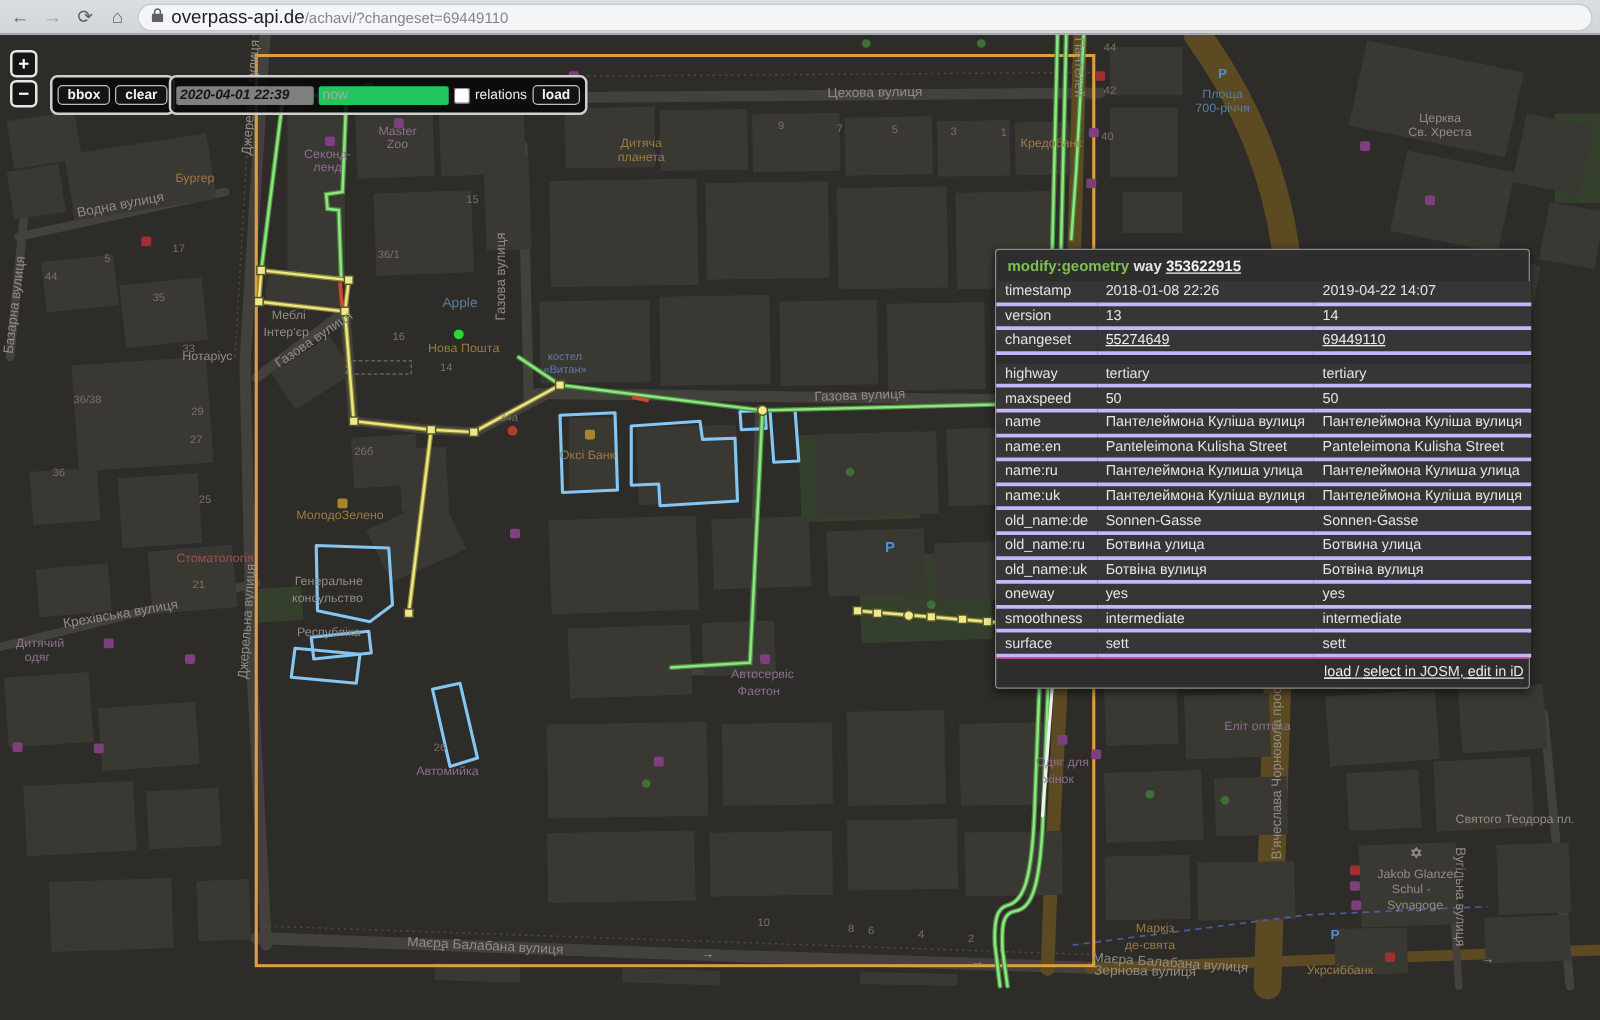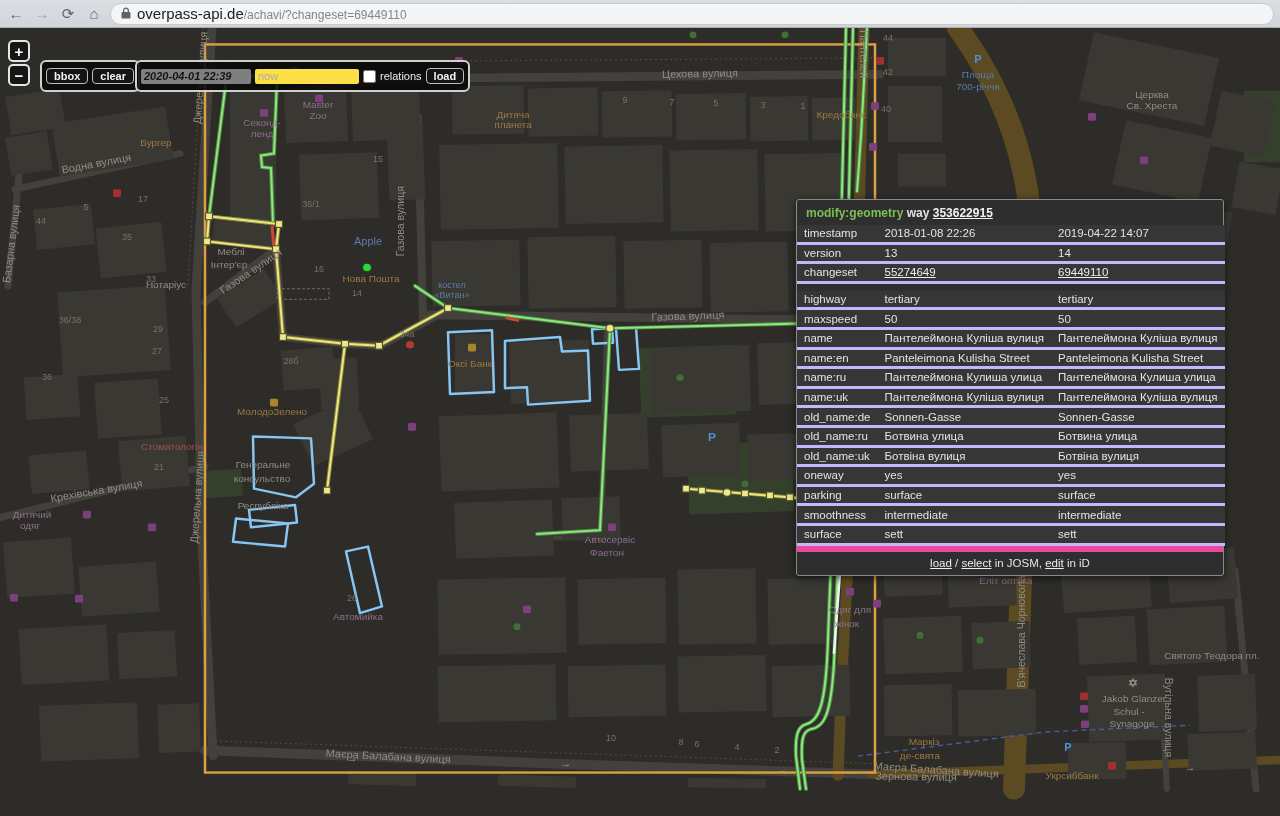--- a/index.html
+++ b/index.html
@@ -22,39 +22,39 @@
         border-radius:5px;color:#fff;font-weight:bold;font-size:15px;text-align:center;
         line-height:20px;cursor:pointer;box-sizing:border-box;}
   .tgroup{position:absolute;top:39px;height:24px;background:rgba(8,8,8,.88);
           border:2px solid #cfcfcf;border-radius:6px;display:flex;align-items:center;
           gap:4px;padding:14px 4px;box-sizing:border-box;margin-top:21px;}
   .tbtn{background:#141414;border:1px solid #bdbdbd;border-radius:4px;color:#f2f2f2;
         font-size:11px;font-weight:bold;padding:1px 7px;cursor:pointer;}
   .tin{height:15px;border:none;font-size:11px;font-family:"Liberation Sans",sans-serif;
        padding:0 3px;border-radius:2px;}
   #dtin{width:104px;background:#7f7f7f;color:#151515;font-weight:bold;font-style:italic;}
-  #nowin{width:98px;background:#fde047;color:#2a2a2a;}
+  #nowin{width:98px;background:#22c55e;color:#2a2a2a;}
   #nowin::placeholder{color:#a9a9a9;}
   .tlabel{color:#ececec;font-size:11px;}
   #relcb{width:13px;height:13px;margin:0;accent-color:#dcdcdc;}
   
   #popup{position:absolute;left:796px;top:199px;width:426px;background:#2e2e2e;
          border:1px solid #8a8a8a;border-radius:3px;color:#e3e3e3;font-size:11.5px;
          box-shadow:0 2px 8px rgba(0,0,0,.6);}
   #popup .hdr{padding:6px 9px 5px 9px;font-weight:bold;font-size:12px;}
   #popup .hdr .act{color:#7fbf52;}
   #popup .hdr a{color:#f2f2f2;}
   #popup table{border-collapse:collapse;width:100%;}
   #popup td{padding:1px 7px;height:14.6px;border-bottom:3px solid #c4b5fd;
             background:#363636;white-space:nowrap;overflow:hidden;}
   #popup td.k{width:76px;}
   #popup td.v1{width:168px;}
   #popup .gap td{background:#2e2e2e;height:7px;border-bottom:none;padding:0;}
   #popup a{color:#eeeeee;text-decoration:underline;cursor:pointer;}
-  #popup .ftr{text-align:center;padding:5px 4px 6px 4px;border-top:6px solid #ec4899;}
+  #popup .ftr{text-align:right;padding:5px 4px 6px 4px;border-top:1px solid #ec4899;text-decoration:underline;}
 </style>
 </head>
 <body>
 
 <div id="chrome">
   <span class="nav-ic">←</span>
   <span class="nav-ic dim">→</span>
   <span class="nav-ic">⟳</span>
   <span class="nav-ic">⌂</span>
   <div id="urlbar">
@@ -452,25 +452,20 @@
           <td class="k">old_name:uk</td>
           <td class="v1">Ботвіна вулиця</td>
           <td class="v2">Ботвіна вулиця</td>
         </tr>
         <tr>
           <td class="k">oneway</td>
           <td class="v1">yes</td>
           <td class="v2">yes</td>
         </tr>
         <tr>
-          <td class="k">parking</td>
-          <td class="v1">surface</td>
-          <td class="v2">surface</td>
-        </tr>
-        <tr>
           <td class="k">smoothness</td>
           <td class="v1">intermediate</td>
           <td class="v2">intermediate</td>
         </tr>
         <tr>
           <td class="k">surface</td>
           <td class="v1">sett</td>
           <td class="v2">sett</td>
         </tr>
       </tbody>

